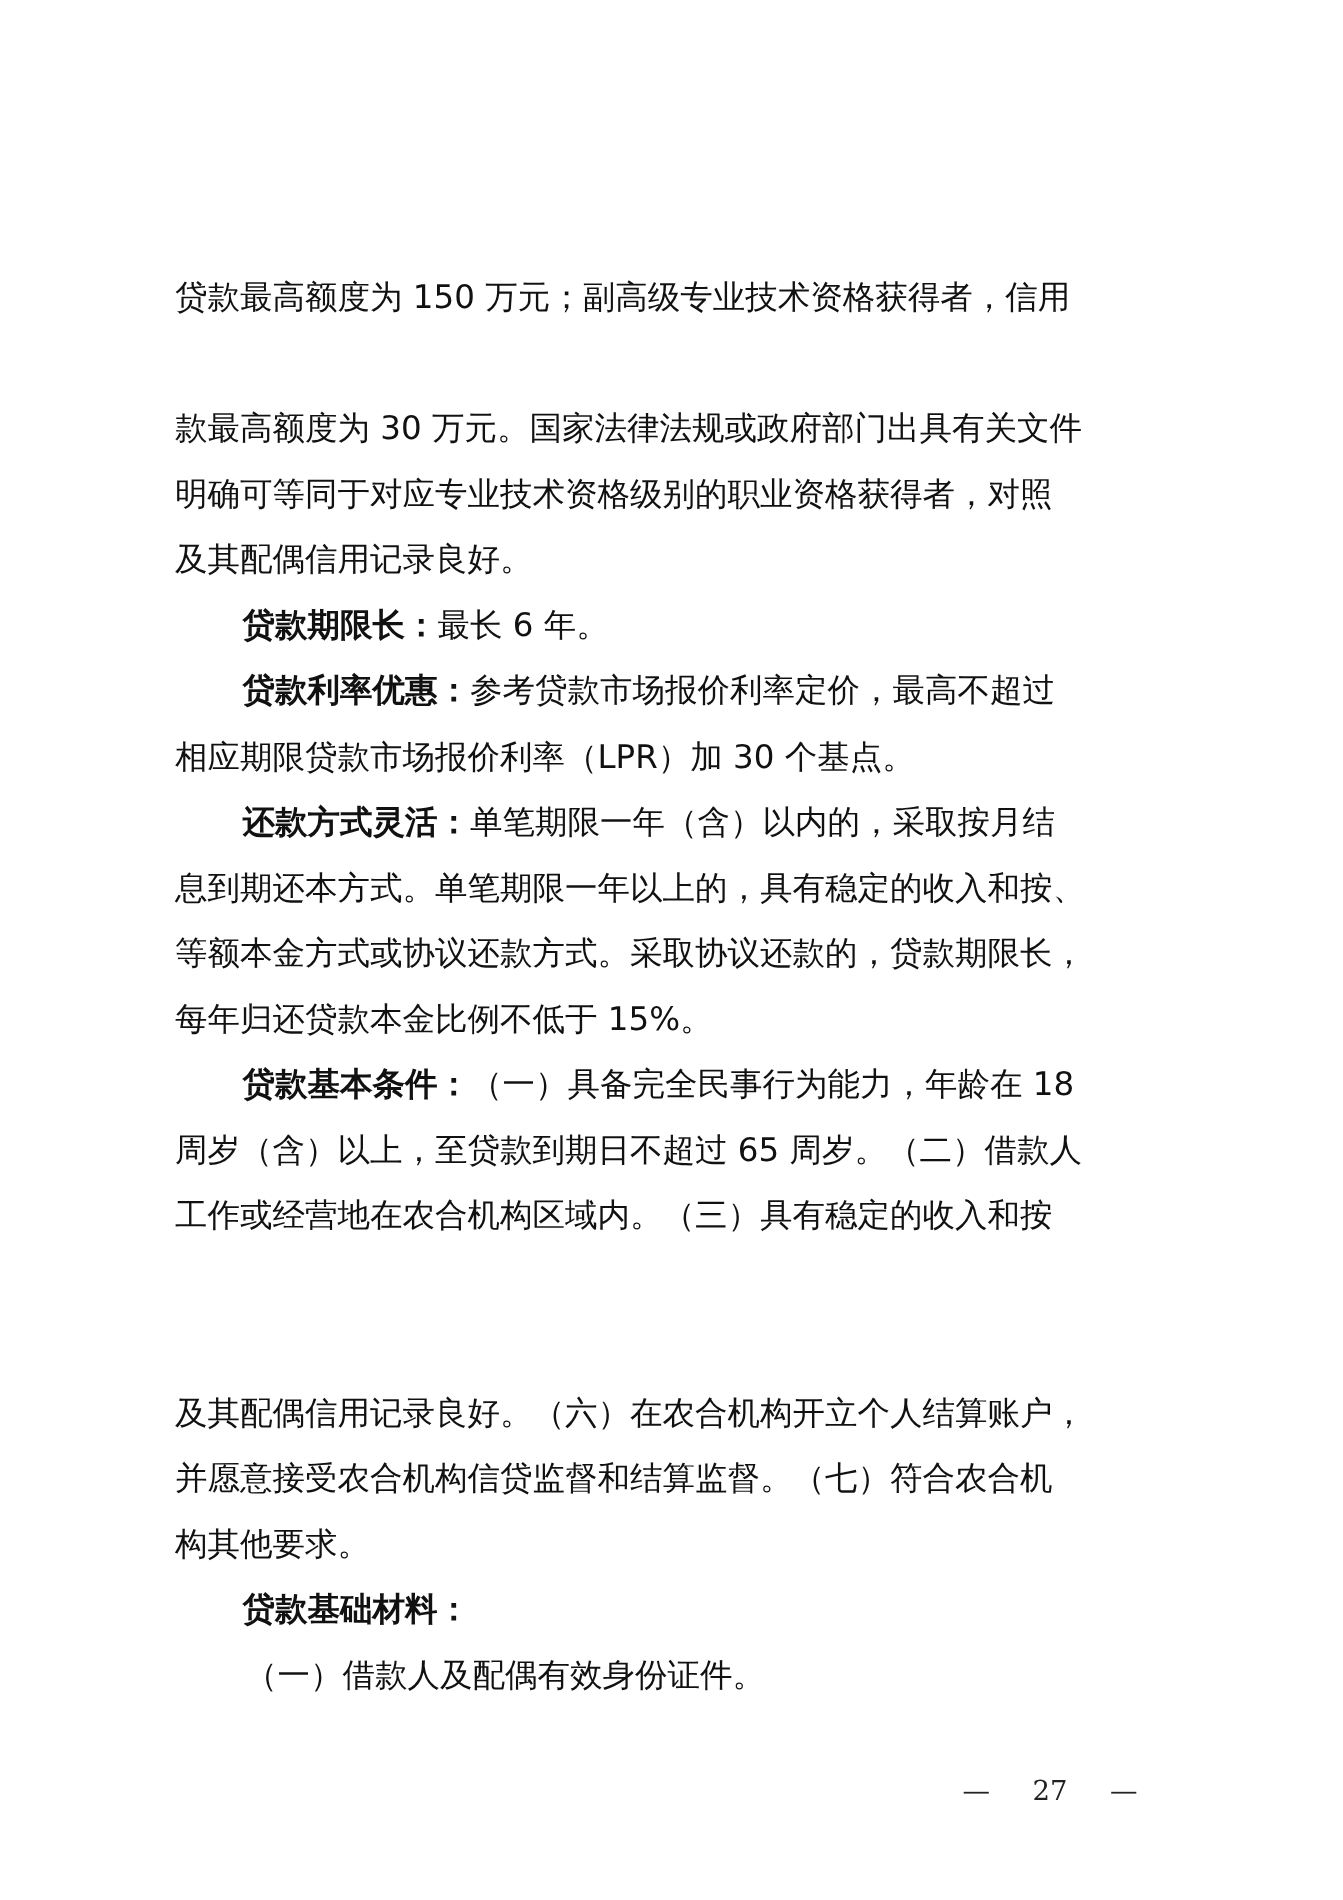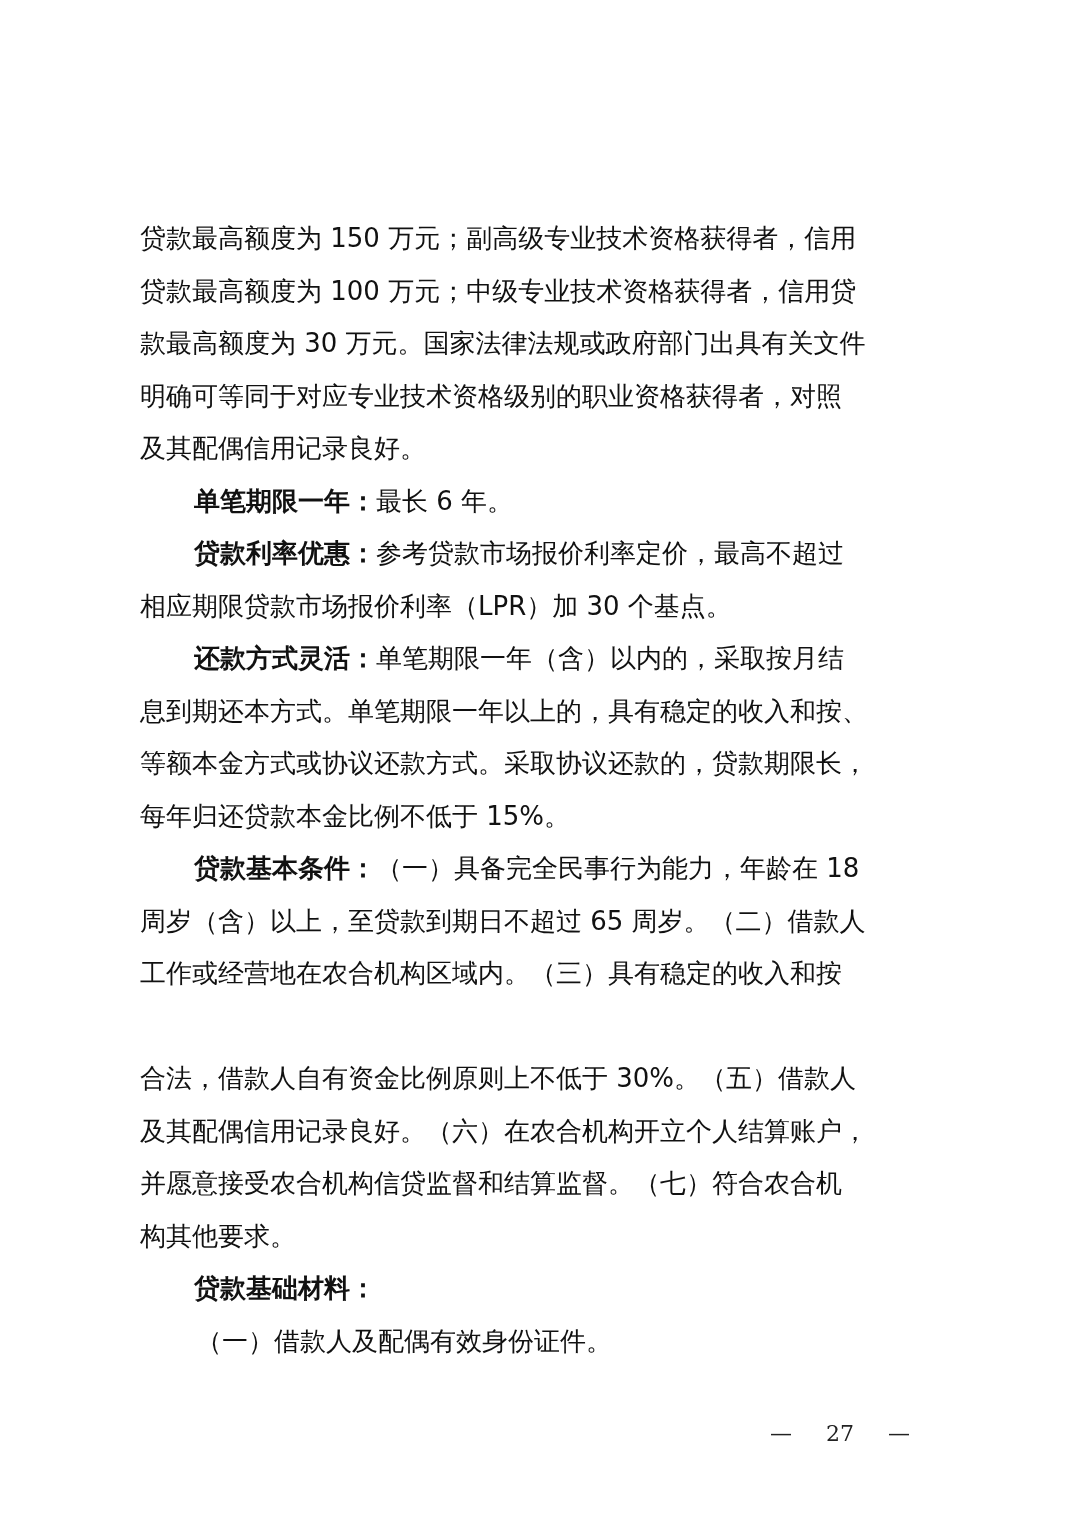--- a/index.html
+++ b/index.html
@@ -12,47 +12,45 @@
   .bold { font-weight: bold; }
   .pagenum { position: absolute; top: 1405px; left: 770px; width: 140px; font-size: 22px;
              font-family: "DejaVu Serif", "Liberation Serif", serif; display: flex;
              justify-content: space-between; color: #222; }
 </style>
 </head>
 <body>
 
 <div class="page">
   <div class="line" style="top:205px">贷款最高额度为 150 万元；副高级专业技术资格获得者，信用</div>
-  <div class="line" style="top:258px">贷款最高额度为 100 万元；中级专业技术资格获得者，信用贷</div>
   <div class="line" style="top:310px">款最高额度为 30 万元。国家法律法规或政府部门出具有关文件</div>
   <div class="line" style="top:363px">明确可等同于对应专业技术资格级别的职业资格获得者，对照</div>
   <div class="line" style="top:415px">及其配偶信用记录良好。</div>
 
   <div class="line indent" style="top:468px">
-    <span class="bold">单笔期限一年：</span><span>最长 6 年。</span>
+    <span class="bold">贷款期限长：</span><span>最长 6 年。</span>
   </div>
 
   <div class="line indent" style="top:520px">
     <span class="bold">贷款利率优惠：</span><span>参考贷款市场报价利率定价，最高不超过</span>
   </div>
   <div class="line" style="top:573px">相应期限贷款市场报价利率（LPR）加 30 个基点。</div>
 
   <div class="line indent" style="top:625px">
     <span class="bold">还款方式灵活：</span><span>单笔期限一年（含）以内的，采取按月结</span>
   </div>
   <div class="line" style="top:678px">息到期还本方式。单笔期限一年以上的，具有稳定的收入和按、</div>
   <div class="line" style="top:730px">等额本金方式或协议还款方式。采取协议还款的，贷款期限长，</div>
   <div class="line" style="top:783px">每年归还贷款本金比例不低于 15%。</div>
 
   <div class="line indent" style="top:835px">
     <span class="bold">贷款基本条件：</span><span>（一）具备完全民事行为能力，年龄在 18</span>
   </div>
   <div class="line" style="top:888px">周岁（含）以上，至贷款到期日不超过 65 周岁。（二）借款人</div>
   <div class="line" style="top:940px">工作或经营地在农合机构区域内。（三）具有稳定的收入和按</div>
-  <div class="line" style="top:1045px">合法，借款人自有资金比例原则上不低于 30%。（五）借款人</div>
   <div class="line" style="top:1098px">及其配偶信用记录良好。（六）在农合机构开立个人结算账户，</div>
   <div class="line" style="top:1150px">并愿意接受农合机构信贷监督和结算监督。（七）符合农合机</div>
   <div class="line" style="top:1203px">构其他要求。</div>
 
   <div class="line indent bold" style="top:1255px">贷款基础材料：</div>
   <div class="line" style="top:1308px; left:196px">（一）借款人及配偶有效身份证件。</div>
 
   <div class="pagenum">
     <span>—</span>
     <span>27</span>

